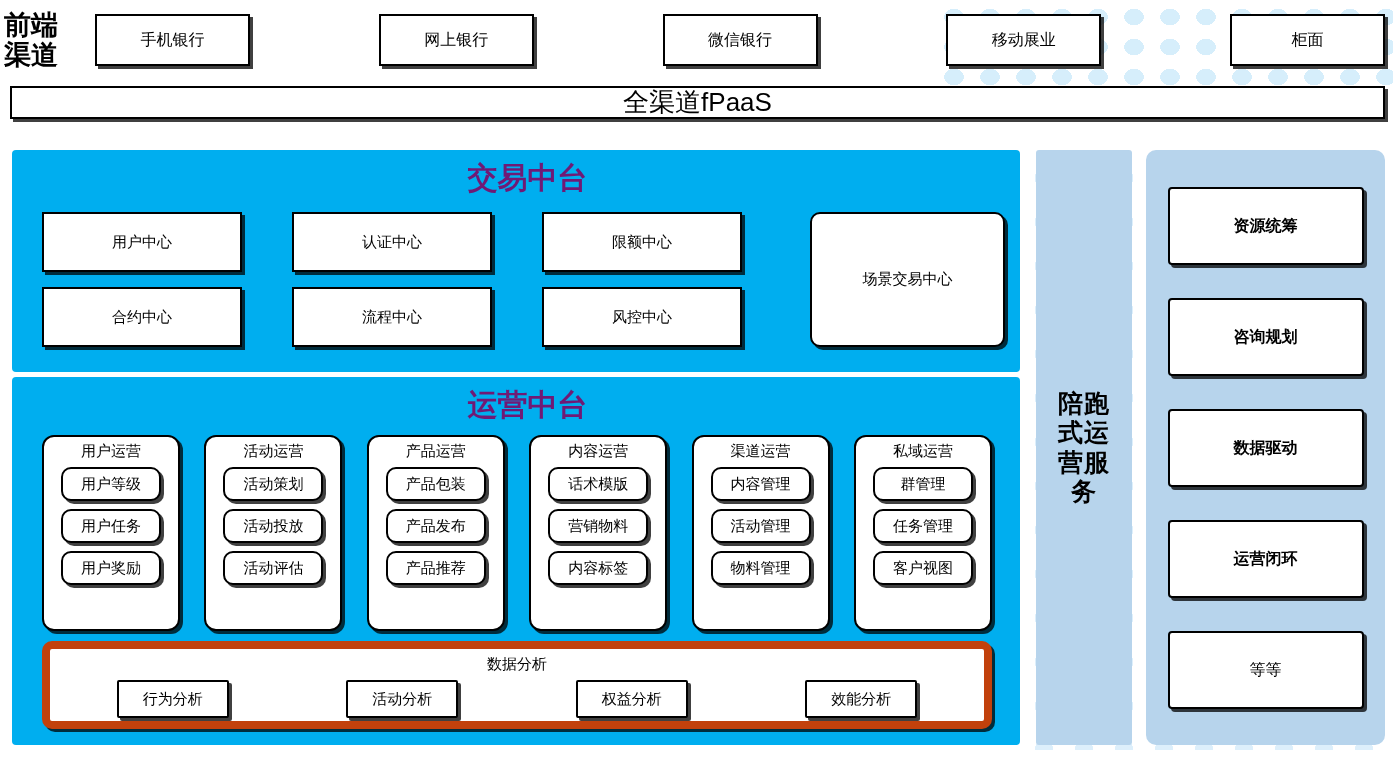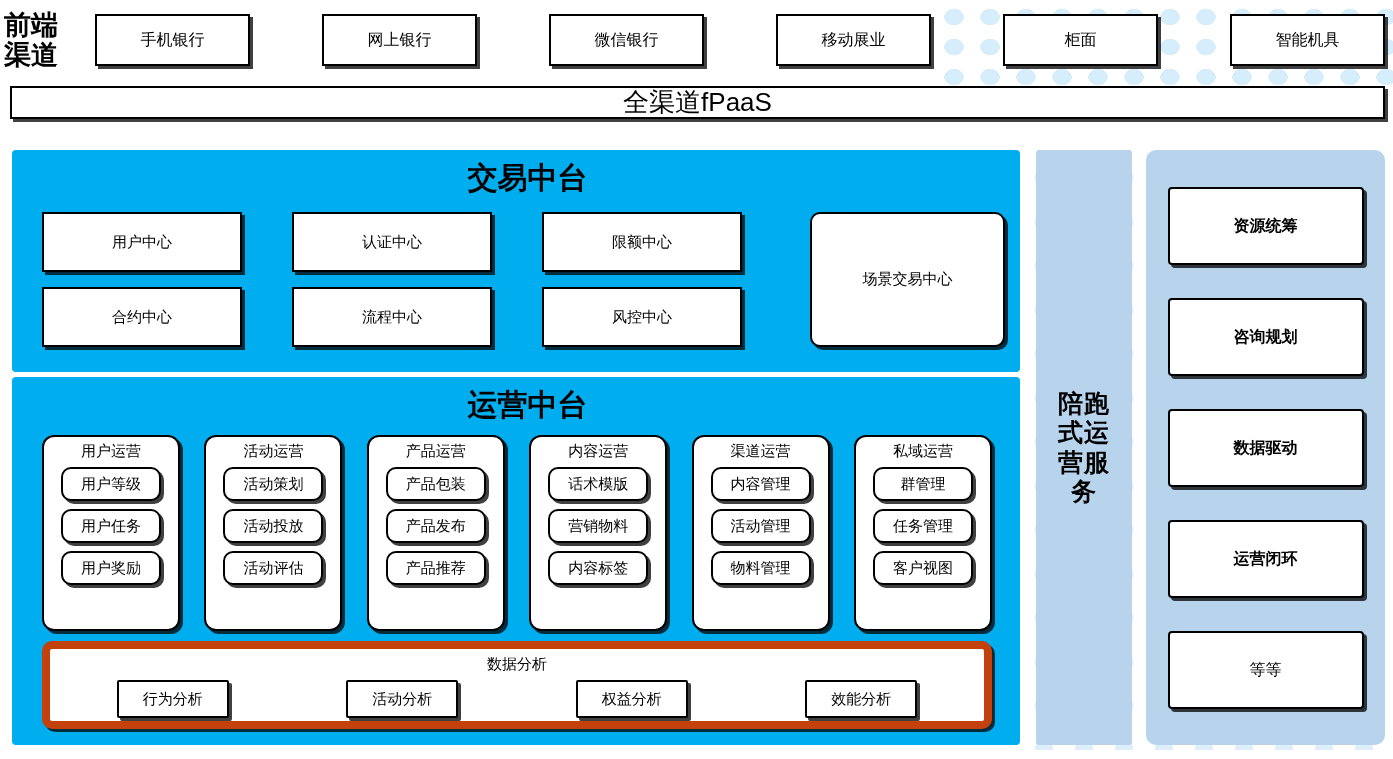--- a/index.html
+++ b/index.html
@@ -57,21 +57,21 @@
     position:absolute;left:12px;top:150px;width:1008px;height:222px;
     background:#00AEEF;border-radius:4px;
   }
   #ops-panel{
     position:absolute;left:12px;top:377px;width:1008px;height:368px;
     background:#00AEEF;border-radius:4px;
   }
   .panel-title{
     position:absolute;left:0;right:0;top:8px;text-align:center;
     font-family:"Liberation Serif","DejaVu Serif",serif;
-    font-size:30px;font-weight:700;color:#000000;margin-left:23px;
+    font-size:30px;font-weight:700;color:#701a75;margin-left:23px;
   }
 
   
   #trade-grid{position:absolute;left:30px;top:62px;width:760px;height:135px;
     display:grid;grid-template-columns:repeat(3,200px);grid-template-rows:60px 60px;
     column-gap:50px;row-gap:15px;}
   #trade-grid .wbox{font-size:15px;}
   #scene-box{position:absolute;left:798px;top:62px;width:195px;height:135px;font-size:15px;}
 
   
@@ -133,23 +133,20 @@
       </div>
     <div class="wbox">
         <span>微信银行</span>
       </div>
     <div class="wbox">
         <span>移动展业</span>
       </div>
     <div class="wbox">
         <span>柜面</span>
       </div>
-    <div class="wbox">
-        <span>智能机具</span>
-      </div>
   </div>
 
   <div id="fpaas" class="wbox">
     <span>全渠道fPaaS</span>
   </div>
 
   <div id="trade-panel">
     <div class="panel-title">交易中台</div>
     <div id="trade-grid">
       <div class="wbox">

